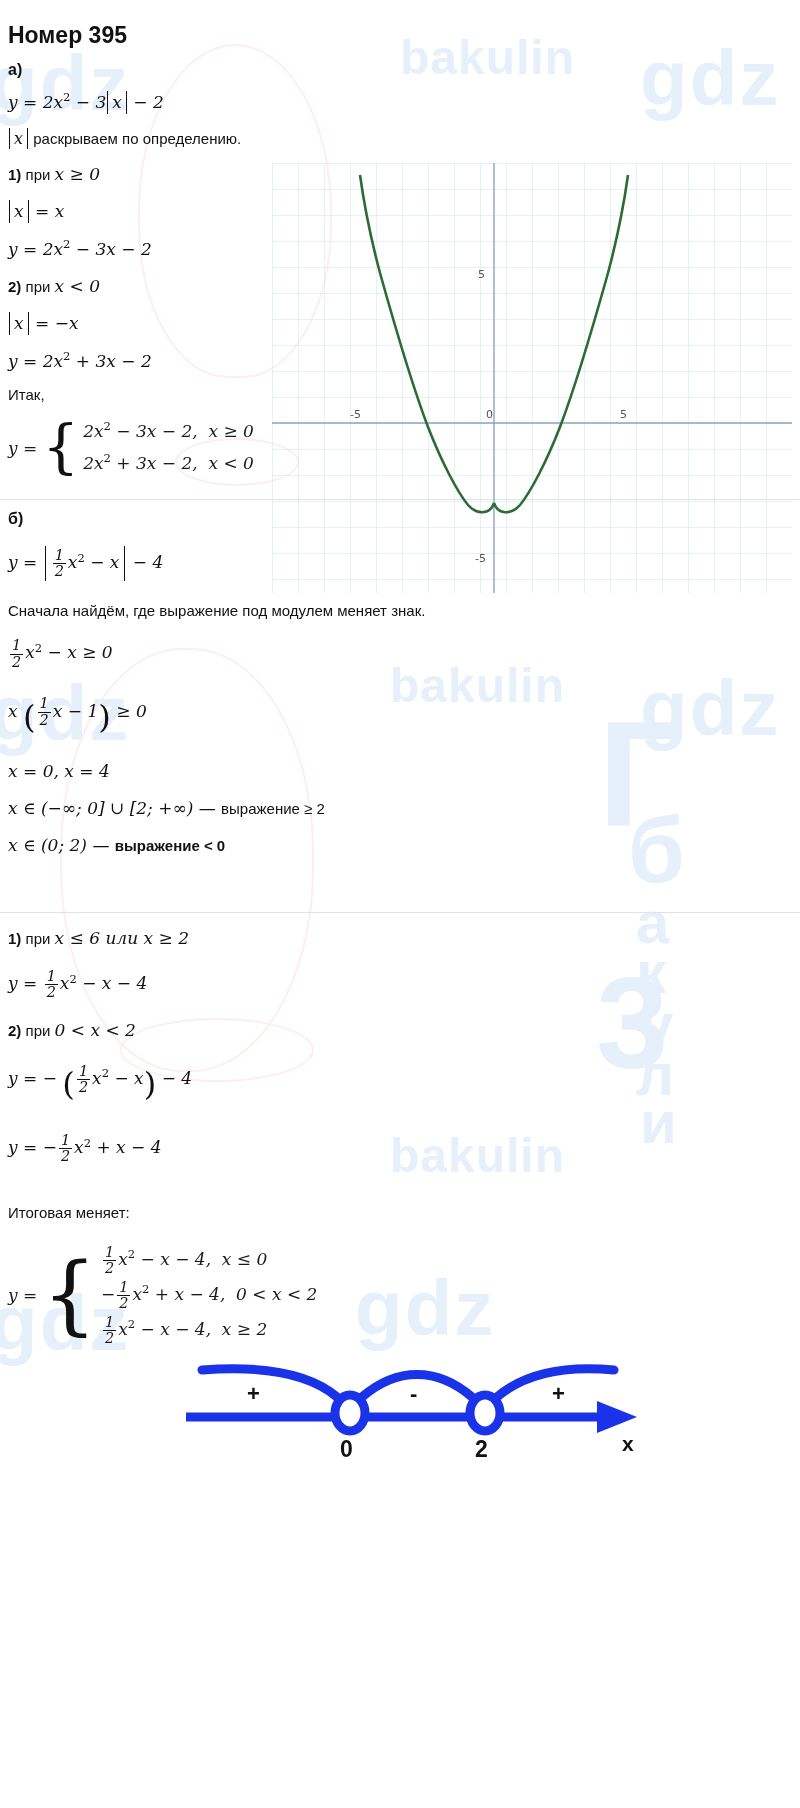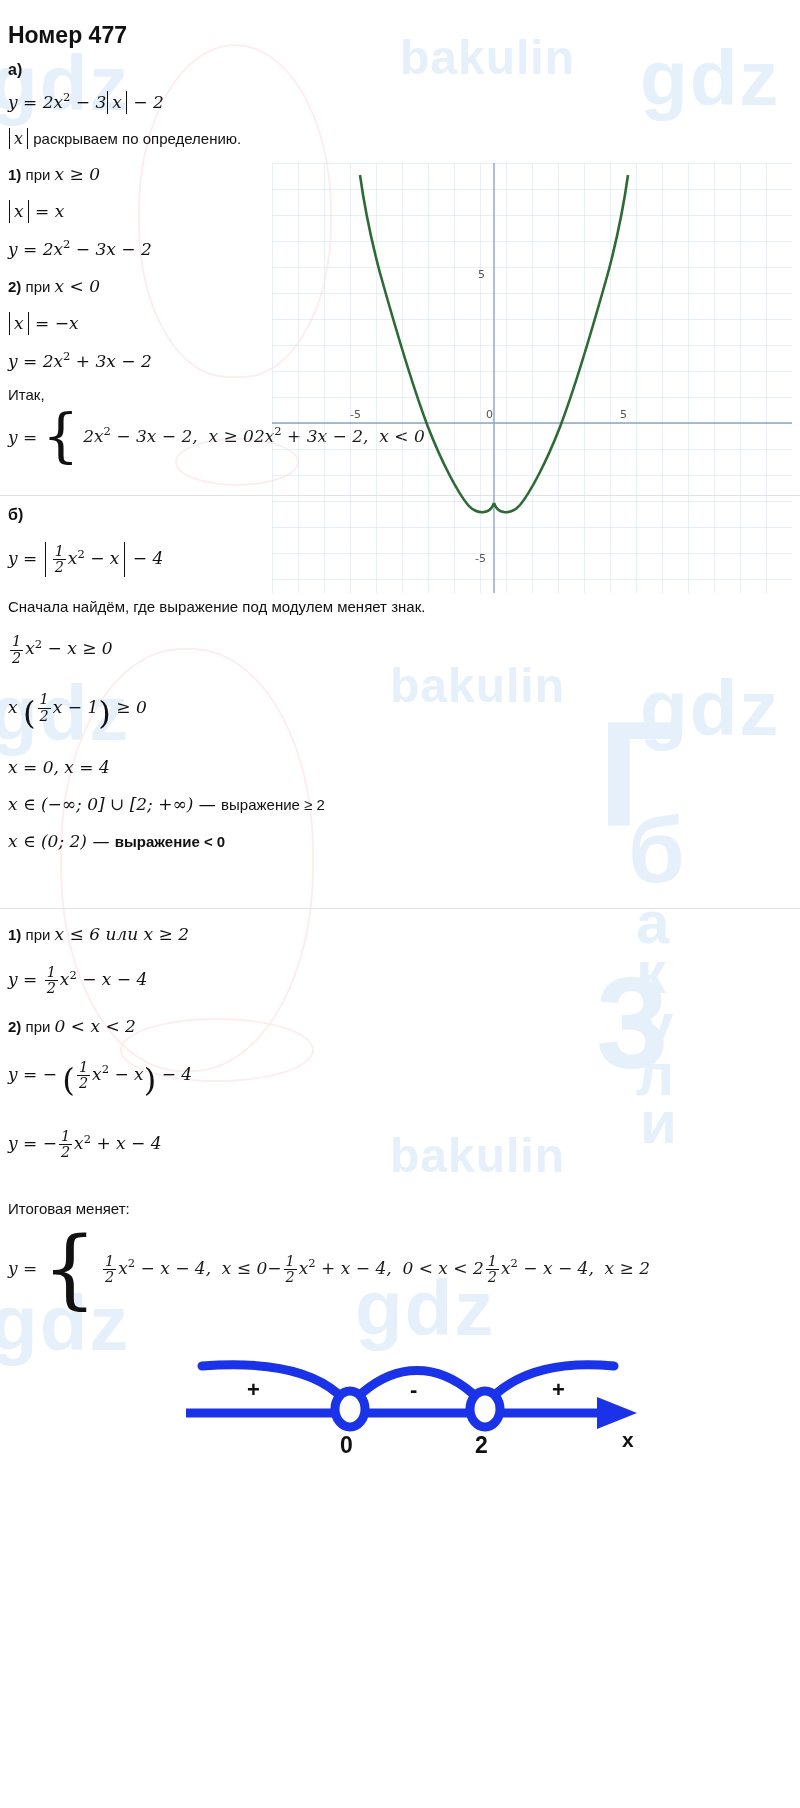--- a/index.html
+++ b/index.html
@@ -116,21 +116,21 @@
     font-size:58px;
     font-family:"DejaVu Serif", serif;
     line-height:0.72;
     font-weight:300;
     margin-right:4px;
     color:#111;
   }
   .brace3{font-size:86px;line-height:0.70;}
   .cases{
     display:flex;
-    flex-direction:row;
+    flex-direction:column;
     justify-content:center;
     font-family:"DejaVu Serif", serif;
     font-style:italic;
     font-size:17px;
     line-height:1.85;
   }
   .divider{
     border-top:1px solid #e2e2e2;
     margin:14px 0 0 0;
   }
@@ -177,21 +177,21 @@
   <div class="wm wm-blue wm-big" style="left:636px;top:1032px;font-size:60px;">л</div>
   <div class="wm wm-blue wm-big" style="left:640px;top:1080px;font-size:60px;">и</div>
   <div class="wm wm-blue wm-big" style="left:596px;top:940px;font-size:130px;">3</div>
   <div class="wm-face" style="left:138px;top:36px;width:190px;height:330px;border-radius:50% 50% 46% 46%;"></div>
   <div class="wm-face" style="left:175px;top:430px;width:120px;height:44px;border-radius:50%;"></div>
   <div class="wm-face" style="left:120px;top:1010px;width:190px;height:60px;border-radius:50%;"></div>
   <div class="wm-face" style="left:60px;top:640px;width:250px;height:420px;border-radius:48%;"></div>
 
   <div class="content">
 
-    <h1 class="title">Номер 477</h1>
+    <h1 class="title">Номер 395</h1>
 
     <div class="block-a">
 
       <div class="sectlabel">а)</div>
 
       <div class="math">
         <span style="font-style:italic">y</span> = 2<span style="font-style:italic">x</span><sup>2</sup> − 3<span class="absbar"><span style="font-style:italic">x</span></span> − 2
       </div>
 
       <div class="plain">

